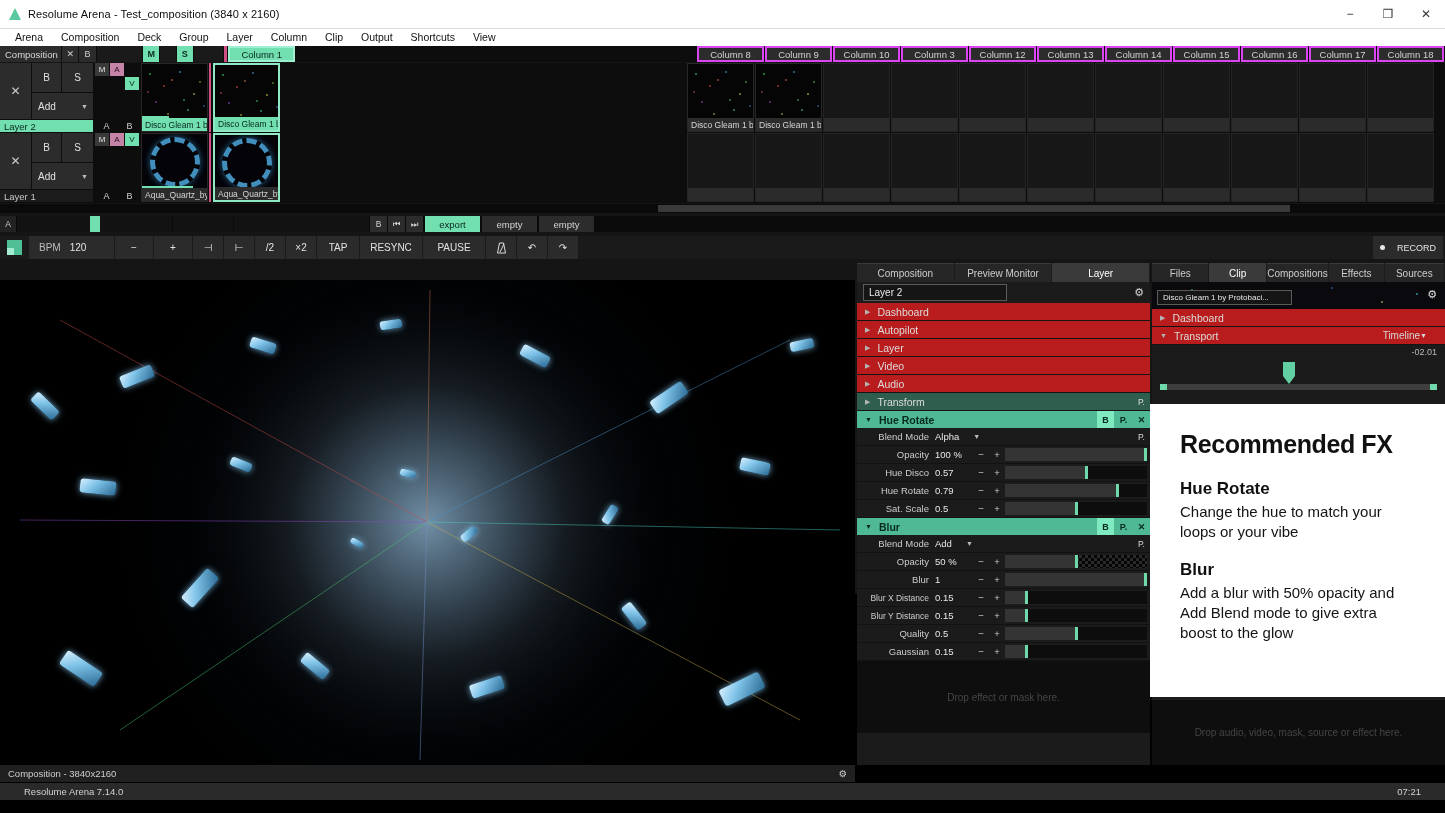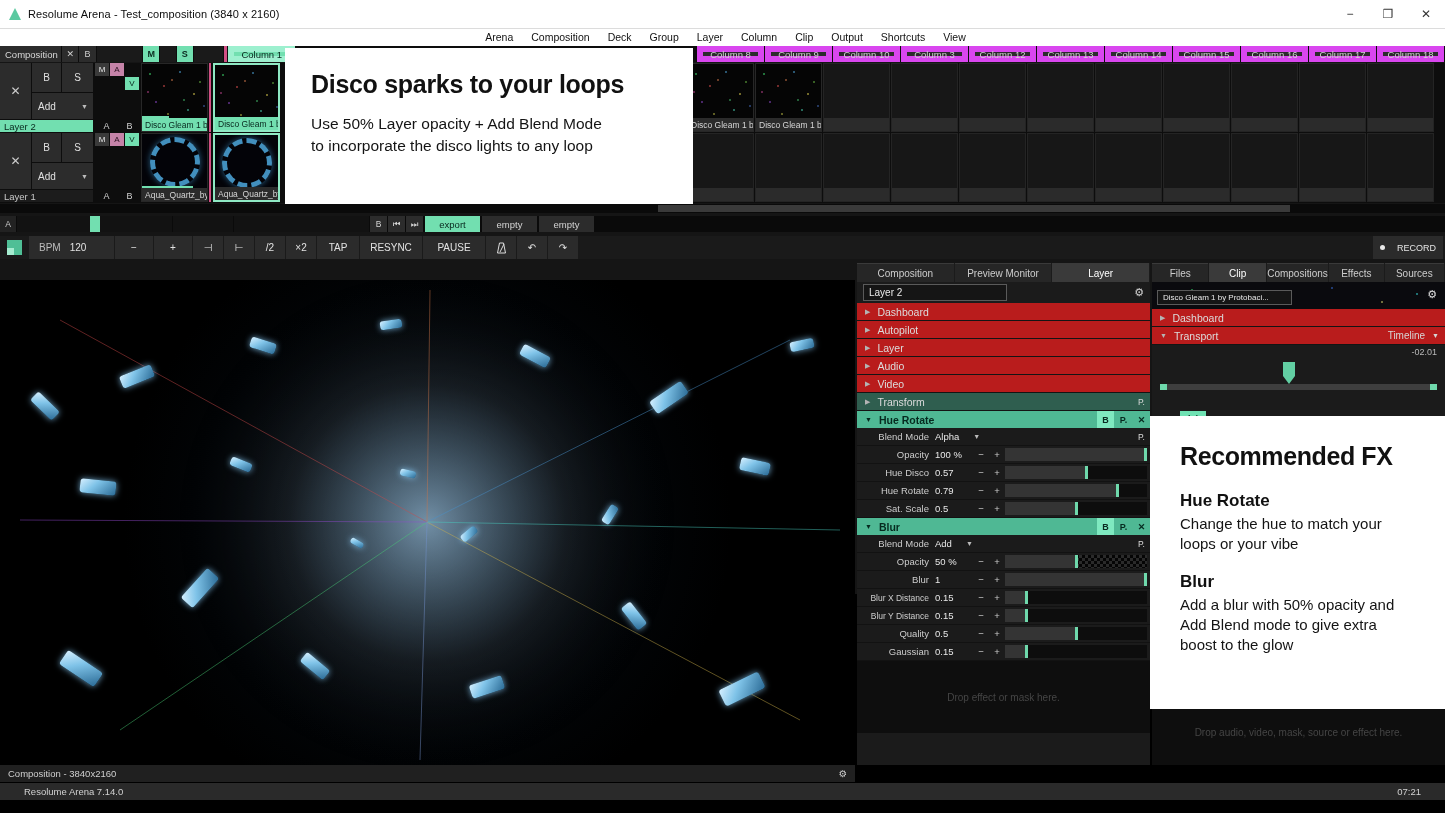--- a/index.html
+++ b/index.html
@@ -25,21 +25,21 @@
   .titlebar .tb-text { font-size: 11px; color: #0d0d0d; letter-spacing: .1px; }
   .win-btns { margin-left: auto; display: flex; height: 29px; }
   .win-btn {
     width: 38px; height: 29px; display: flex; align-items: center; justify-content: center;
     color: #333; font-size: 12px;
   }
 
   
   .menubar {
     position: absolute; top: 29px; left: 0; width: 1445px; height: 17px;
-    background: #ffffff; display: flex; align-items: center; padding-left: 6px; justify-content: center;
+    background: #ffffff; display: flex; align-items: center; padding-left: 6px;
   }
   .menubar .mi { font-size: 10.5px; color: #111; padding: 0 9px; line-height: 17px; }
 
   
   .deckrow {
     position: absolute; top: 46px; left: 0; width: 1445px; height: 16px;
     background: #0d0d0d; display: flex; align-items: stretch;
   }
   .comp-tab {
     width: 64px; background: #2c2c2c; color: #d8d8d8; font-size: 9.5px;
@@ -47,21 +47,21 @@
   }
   .mini-btn {
     width: 17px; background: #2c2c2c; color: #cfcfcf; font-size: 9px;
     display: flex; align-items: center; justify-content: center; margin-right: 1px;
   }
   .mini-btn.on { background: #72dfb0; color: #0b2b20; font-weight: bold; }
   .spacer-dark { background: #1a1a1a; margin-right: 1px; }
   .col-head {
     flex: 0 0 67px; background: #2c2c2c; color: #d2d2d2; font-size: 9.5px;
     display: flex; align-items: center; justify-content: center; margin-right: 1px;
-    border: 6px solid #d946ef;
+    border: 2px solid #d946ef;
   }
   .col-head.active { background: #72dfb0; color: #07261c; border-color: #9df0cf; }
 
   
   .gridwrap { position: absolute; top: 63px; left: 0; width: 1445px; height: 140px; background: #0d0d0d; }
   .layer-row { position: relative; width: 1445px; height: 69px; margin-bottom: 1px; }
   .lr-ctrl { position: absolute; left: 0; top: 0; width: 93px; height: 69px; }
   .x-btn {
     position: absolute; left: 0; top: 0; width: 31px; height: 56px; background: #2c2c2c;
     color: #cfcfcf; font-size: 12px; display: flex; align-items: center; justify-content: center;
@@ -243,21 +243,21 @@
   .acc-row {
     height: 18px; background: #b91c1c; border-bottom: 1px solid #141414;
     display: flex; align-items: center; color: #dcdcdc; font-size: 10.5px; padding-left: 8px;
   }
   .acc-row .arr { font-size: 7px; margin-right: 7px; color: #b4b4b4; }
   .acc-row.green { background: #2f5e4f; }
   .acc-row .pbtn {
     margin-left: auto; width: 17px; height: 18px; font-size: 8.5px; color: #dcdcdc;
     display: flex; align-items: center; justify-content: center;
   }
-  .acc-row .right-note { margin-left: auto; font-size: 10px; color: #d6d6d6; display: flex; align-items: center; gap: 7px; padding-right: 6px; }
+  .acc-row .right-note { margin-left: auto; font-size: 10px; color: #d6d6d6; display: flex; align-items: center; padding-right: 18px; }
 
   .fx-head {
     height: 17px; background: #4fb894; display: flex; align-items: center; color: #062a1f;
     font-size: 10.5px; padding-left: 8px; font-weight: 600;
   }
   .fx-head .arr { font-size: 7px; margin-right: 7px; }
   .fx-head .btns { margin-left: auto; display: flex; height: 17px; }
   .fx-head .b {
     width: 17px; display: flex; align-items: center; justify-content: center;
     font-size: 9px; color: #0a2b21; background: #7fe9c0; margin-left: 1px; font-weight: bold;
@@ -333,21 +333,21 @@
     display: flex; align-items: center; justify-content: center; font-size: 9px;
   }
   .trans-ctrls .right { margin-left: auto; display: flex; gap: 12px; color: #cfcfcf; font-size: 10px; }
 
   .dropzone {
     color: #454545; font-size: 10px; display: flex; align-items: center; justify-content: center;
     background: #0e0e0e; text-align: center;
   }
 
   
-  #ov2 { left: 1150px; top: 416px; width: 295px; height: 293px; padding: 26px 30px; }
+  #ov2 { left: 1150px; top: 404px; width: 295px; height: 293px; padding: 26px 30px; }
   #ov2 .h1 { font-size: 25px; font-weight: bold; margin-bottom: 20px; letter-spacing: -.4px; }
   #ov2 .h2 { font-size: 17px; font-weight: bold; margin-bottom: 3px; }
   #ov2 .p { font-size: 15px; line-height: 1.33; color: #141414; margin-bottom: 18px; }
   #ov2 .p.last { margin-bottom: 0; }
 
   
   .statusbar {
     position: absolute; left: 0; top: 783px; width: 1445px; height: 17px; background: #2a2a2a;
     display: flex; align-items: center; color: #d2d2d2; font-size: 9.5px; padding: 0 24px;
   }
@@ -723,25 +723,25 @@
     <div class="acc-row">
         <span class="arr">▶</span>
         <span>Autopilot</span>
       </div>
     <div class="acc-row">
         <span class="arr">▶</span>
         <span>Layer</span>
       </div>
     <div class="acc-row">
         <span class="arr">▶</span>
-        <span>Audio</span>
+        <span>Video</span>
       </div>
     <div class="acc-row">
         <span class="arr">▶</span>
-        <span>Video</span>
+        <span>Audio</span>
       </div>
     <div class="acc-row green">
       <span class="arr">▶</span>
       <span>Transform</span>
       <span class="pbtn">P.</span>
     </div>
 
     <div class="fx-head">
       <span class="arr">▼</span>
       <span>Hue Rotate</span>
@@ -925,25 +925,20 @@
       <span class="tc-btn pp">❙❙</span>
       <span class="tc-btn">▶</span>
       <span class="right">
         <span>⟳ ▾</span>
         <span>⊢ ▾</span>
       </span>
     </div>
     <div class="dropzone" style="height:auto;position:absolute;left:0;right:0;top:437px;bottom:0">Drop audio, video, mask, source or effect here.</div>
   </div>
 
-  <div class="overlay-card" id="ov1">
-    <div class="h1">Disco sparks to your loops</div>
-    <div class="p">Use 50% Layer opacity + Add Blend Mode</div>
-    <div class="p">to incorporate the disco lights to any loop</div>
-  </div>
 
   <div class="overlay-card" id="ov2">
     <div class="h1">Recommended FX</div>
     <div class="h2">Hue Rotate</div>
     <div class="p">Change the hue to match your loops or your vibe</div>
     <div class="h2">Blur</div>
     <div class="p last">Add a blur with 50% opacity and Add Blend mode to give extra boost to the glow</div>
   </div>
 
   <div class="statusbar">

